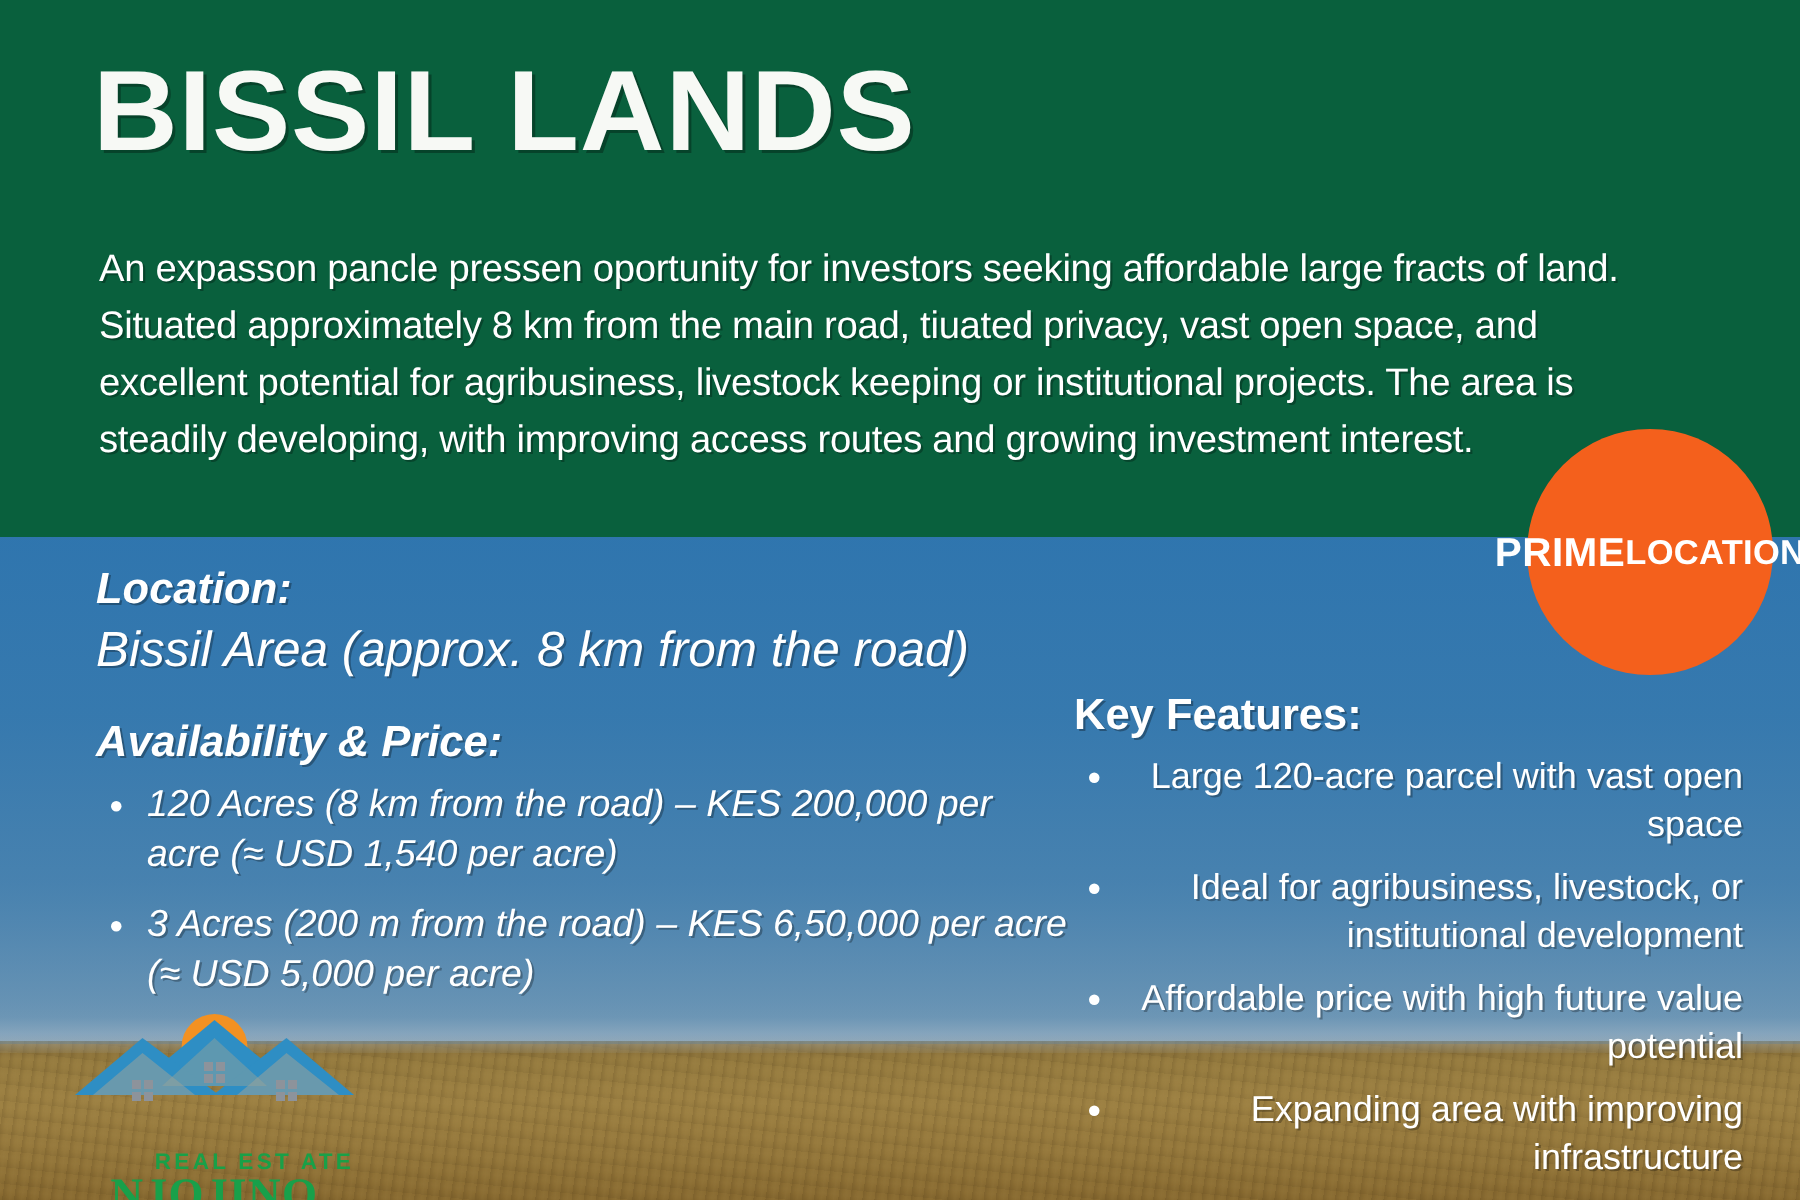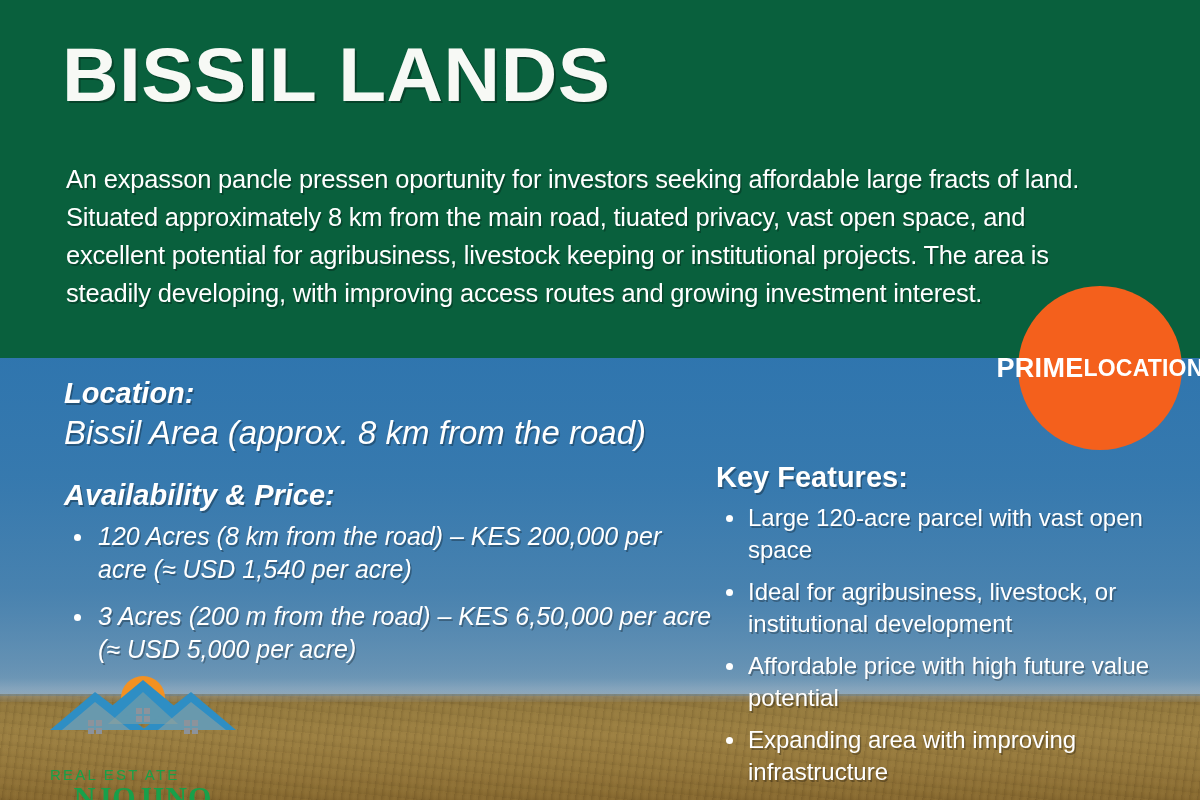--- a/index.html
+++ b/index.html
@@ -210,20 +210,21 @@
     width: 7px;
     height: 7px;
     border-radius: 50%;
     background: #ffffff;
   }
   .col-right ul.bullets li {
     font-size: 24px;
     line-height: 32px;
     margin-bottom: 10px;
     padding-left: 32px;
+    text-align: right;
   }
   .col-right ul.bullets li::before { top: 13px; }
 
   
   .logo {
     position: absolute;
     left: 50px;
     top: 672px;
     width: 186px;
     height: 124px;
@@ -241,23 +242,23 @@
     letter-spacing: 1px;
     color: #18a04a;
     font-family: Liberation Serif, serif;
     margin-top: 46px;
   }
   .logo-sub {
     position: absolute;
     left: 0;
     top: 94px;
     width: 186px;
-    text-align: left;
+    text-align: right;
     font-size: 15px;
-    font-weight: normal;
+    font-weight: bold;
     letter-spacing: 2.2px;
     color: #19a048;
     font-family: "Liberation Sans Narrow", "Liberation Sans", sans-serif;
   }
 </style>
 </head>
 <body>
 
 <div id="poster">
 

